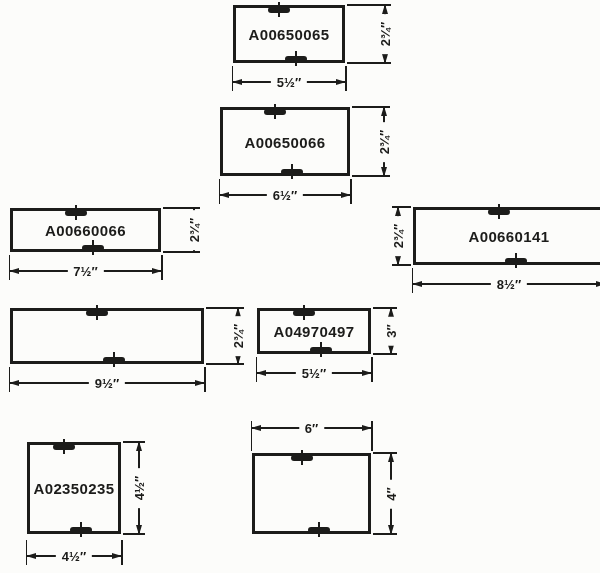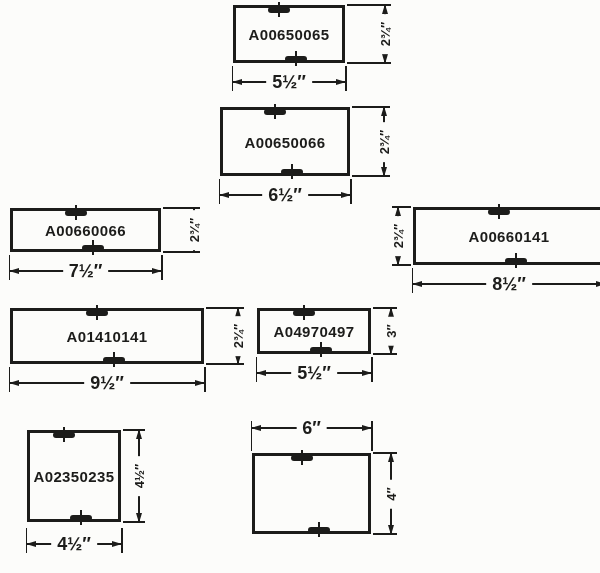--- a/index.html
+++ b/index.html
@@ -23,21 +23,21 @@
   .tab{position:absolute;width:22px;height:15px;}
   .tab-top{top:-6px;left:calc(50% - 21px);}
   .tab-bottom{bottom:-6px;left:calc(50% - 4px);}
   .blob{position:absolute;left:0;top:4.5px;width:22px;height:6px;background:var(--ink);border-radius:3px;}
   .tick{position:absolute;left:10px;top:0;width:2px;height:15px;background:var(--ink);}
   
   .wdim{position:absolute;left:0;width:100%;height:0;top:calc(100% + 19px);}
   .dline{position:absolute;left:0;right:0;top:-0.75px;height:1.5px;background:var(--ink);}
   .dlabel{
     position:absolute;left:50%;top:0;transform:translate(-50%,-50%);
-    background:var(--paper);padding:0 6px;font-size:18px;font-weight:600;white-space:nowrap;
+    background:var(--paper);padding:0 6px;font-size:13px;font-weight:600;white-space:nowrap;
   }
   .ah{position:absolute;width:0;height:0;}
   .ah-l{left:-1px;top:-3.5px;border-top:3.5px solid transparent;border-bottom:3.5px solid transparent;border-right:10px solid var(--ink);}
   .ah-r{right:-1px;top:-3.5px;border-top:3.5px solid transparent;border-bottom:3.5px solid transparent;border-left:10px solid var(--ink);}
   .ext{position:absolute;width:1.5px;height:25px;background:var(--ink);top:-16px;}
   .ext-l{left:-1.5px;}
   .ext-r{right:-1.5px;}
   
   .vdim{position:absolute;top:0;height:100%;width:0;left:calc(100% + var(--vg,20px));}
   .vdim-left{left:calc(-1 * var(--vg,15px));}
@@ -52,21 +52,21 @@
   .vdim-left .vext{left:-6px;right:auto;}
   .vext-t{top:-0.75px;}
   .vext-b{bottom:-0.75px;}
   
   .p1{left:233px;top:5px;  width:112px;height:58px;--vg:40px;}
   .p2{left:220px;top:107px;width:130px;height:69px;--vg:34px;}
   .p3{left:10px; top:208px;width:151px;height:44px;--vg:33px;}
   .p4{left:413px;top:207px;width:192px;height:58px;--vg:15px;}
   .p5{left:10px; top:308px;width:194px;height:56px;--vg:34px;}
   .p6{left:257px;top:308px;width:114px;height:46px;--vg:20px;}
-  .p7{left:27px; top:430px;width:94px; height:92px;--vg:18px;}
+  .p7{left:27px; top:442px;width:94px; height:92px;--vg:18px;}
   .p8{left:252px;top:453px;width:119px;height:81px;--vg:20px;}
   .p7 .wdim{top:calc(100% + 22px);}
   
   .p8 .wdim{top:-25px;}
   .p8 .ext{top:-7px;height:30px;}
 </style>
 </head>
 <body>
 
 <div class="sheet">
@@ -194,21 +194,20 @@
   <div class="panel p5">
     <div class="box">
       <div class="tab tab-top">
           <span class="blob"></span>
           <span class="tick"></span>
         </div>
       <div class="tab tab-bottom">
           <span class="blob"></span>
           <span class="tick"></span>
         </div>
-      <div class="part-label">A01410141</div>
     </div>
     <div class="wdim">
       <span class="ext ext-l"></span>
         <span class="ext ext-r"></span>
       <span class="dline"></span>
       <span class="ah ah-l"></span>
         <span class="ah ah-r"></span>
       <span class="dlabel">9½″</span>
     </div>
     <div class="vdim">

